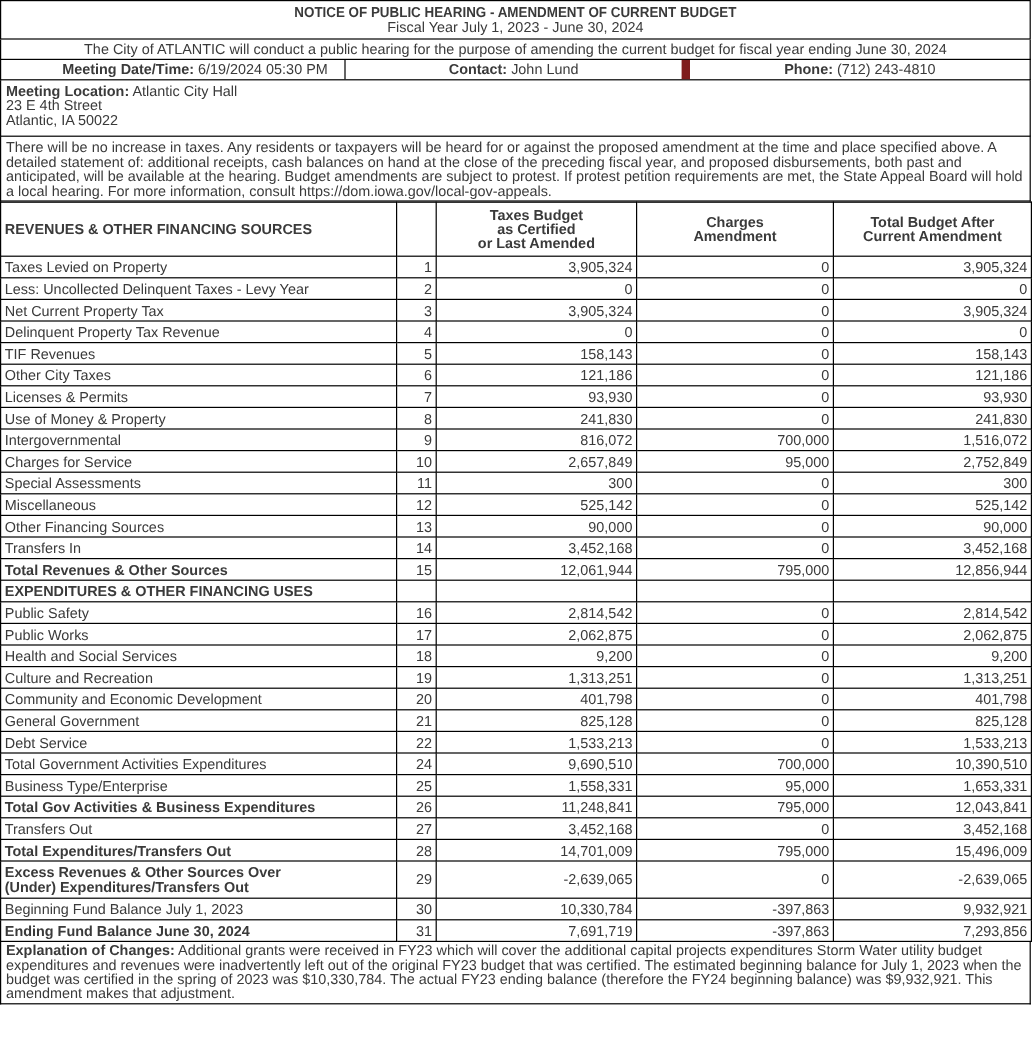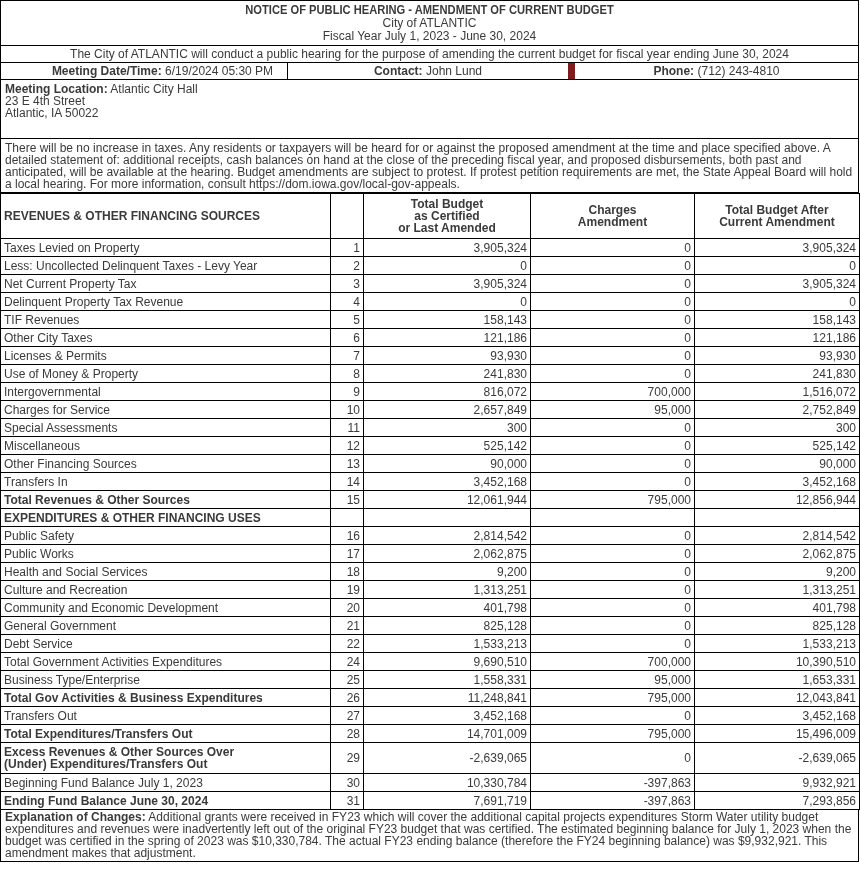--- a/index.html
+++ b/index.html
@@ -20,21 +20,21 @@
     font-size: 12px; font-stretch: condensed;
   }
   .header .t1 { font-weight: bold; transform: scaleX(0.93); display:block; }
   .hearing { text-align: center; line-height: 17px; height: 17px; font-size: 12px; }
   .meeting { display: flex; height: 17px; line-height: 17px; font-size: 12px; }
   .meeting > div { text-align: center; box-sizing: border-box; }
   .meeting .m1 { width: 287px; border-right: 1px solid #000; padding-left: 37px; }
   .meeting .m2 { width: 287px; border-right: 7px solid #7f1d1d; }
   .meeting .m3 { flex: 1; }
   .lbl { font-weight: bold; }
-  .location { padding: 3px 4px 19px 4px; line-height: 12px; font-size: 12px; }
+  .location { padding: 3px 4px 7px 4px; line-height: 12px; font-size: 12px; }
   .notice { padding: 3px 4px 2px 4px; line-height: 12px; font-size: 12px; }
   table.budget {
     border-collapse: collapse; width: 859px; table-layout: fixed;
     font-family: "Liberation Sans", sans-serif; font-size: 12px; color: #3a3a3a;
   }
   table.budget td, table.budget th {
     border: 1px solid #000; padding: 0 3px; height: 17px; line-height: 14px;
     overflow: hidden; white-space: nowrap;
   }
   table.budget th { font-weight: bold; text-align: center; line-height: 12px; padding: 2px 3px; }
@@ -46,21 +46,20 @@
   table.budget tr.tall td { height: 30px; line-height: 12px; white-space: normal; }
   .explain { padding: 1px 4px 2px 4px; line-height: 12px; font-size: 12px; }
 </style>
 </head>
 <body>
 
 <div class="doc">
 
   <div class="box first header">
     <span class="t1">NOTICE OF PUBLIC HEARING - AMENDMENT OF CURRENT BUDGET</span>
-    <div>City of ATLANTIC</div>
     <div>Fiscal Year July 1, 2023 - June 30, 2024</div>
   </div>
 
   <div class="box hearing">The City of ATLANTIC will conduct a public hearing for the purpose of amending the current budget for fiscal year ending June 30, 2024</div>
 
   <div class="box meeting">
     <div class="m1">
       <span class="lbl">Meeting Date/Time:</span>
       <span>6/19/2024 05:30 PM</span>
     </div>
@@ -91,21 +90,21 @@
       <col style="width:33px">
       <col style="width:167px">
       <col style="width:164px">
       <col style="width:165px">
     </colgroup>
     <thead>
       <tr>
         <th class="first-h">REVENUES &amp; OTHER FINANCING SOURCES</th>
         <th></th>
         <th>
-          <div>Total Budget</div>
+          <div>Taxes Budget</div>
           <div>as Certified</div>
           <div>or Last Amended</div>
         </th>
         <th>
           <div>Charges</div>
           <div>Amendment</div>
         </th>
         <th>
           <div>Total Budget After</div>
           <div>Current Amendment</div>

